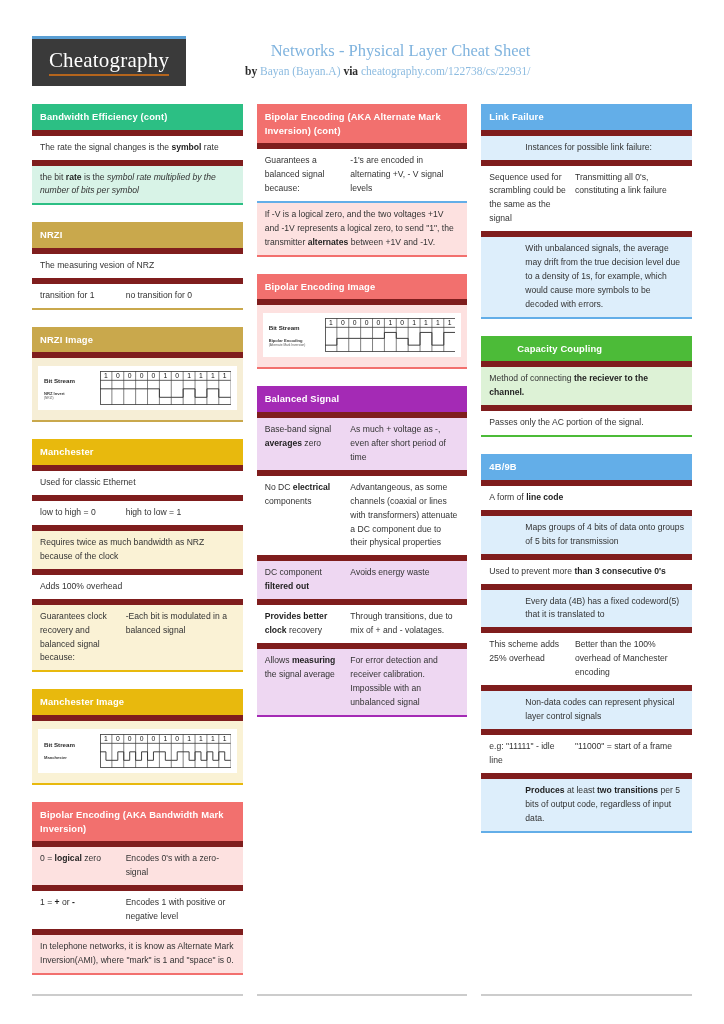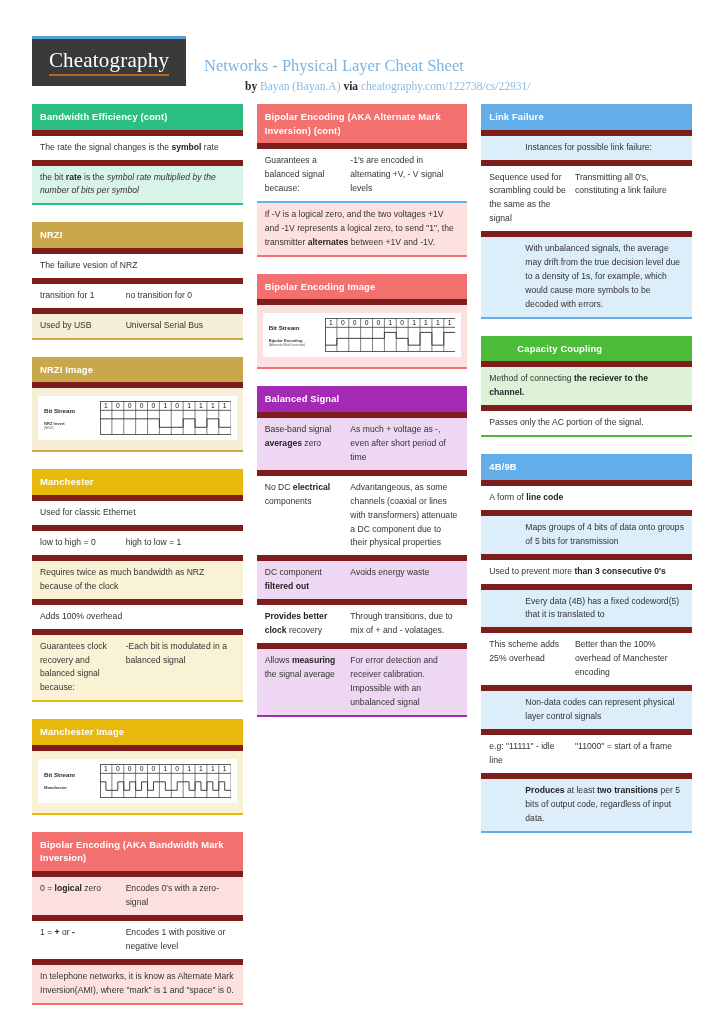--- a/index.html
+++ b/index.html
@@ -23,21 +23,21 @@
   }
   .logo-text {
     color: #ffffff;
     font-family: "Liberation Serif", serif;
     font-size: 21px;
     letter-spacing: .2px;
     border-bottom: 2px solid #b5651d;
     padding-bottom: 1px;
     line-height: 1.1;
   }
-  .title-block { position: absolute; left: 204px; top: 56px; }
+  .title-block { position: absolute; left: 204px; top: 41px; text-align: right; }
   .sheet-title {
     font-family: "Liberation Serif", serif;
     font-size: 16.5px;
     color: #7fb3de;
     line-height: 1.25;
     white-space: nowrap;
   }
   .byline {
     font-family: "Liberation Serif", serif;
     font-size: 11.5px;
@@ -155,28 +155,24 @@
         <div class="card c-green">
           <div class="card-head">Bandwidth Efficiency (cont)</div>
           <div class="card-body">
             <div class="row single"><span>The rate the signal changes is the <b>symbol</b> rate</span></div>
             <div class="row single alt"><span>the bit <b>rate</b> is the <i>symbol rate multiplied by the number of bits per symbol</i></span></div>
           </div>
         </div>
         <div class="card c-gold">
           <div class="card-head">NRZI</div>
           <div class="card-body">
-            <div class="row single"><span>The failure vesion of NRZ</span></div>
+            <div class="row single"><span>The measuring vesion of NRZ</span></div>
             <div class="row">
               <div class="cell-l">transition for 1</div>
               <div class="cell-r">no transition for 0</div>
-            </div>
-            <div class="row alt">
-              <div class="cell-l">Used by USB</div>
-              <div class="cell-r">Universal Serial Bus</div>
             </div>
           </div>
         </div>
         <div class="card c-gold">
           <div class="card-head">NRZI Image</div>
           <div class="card-body">
             <div class="row single fig-row alt">
               <div class="fig-box">
     <div class="fig-labels">
       <div class="fig-lab-main">Bit Stream</div>

